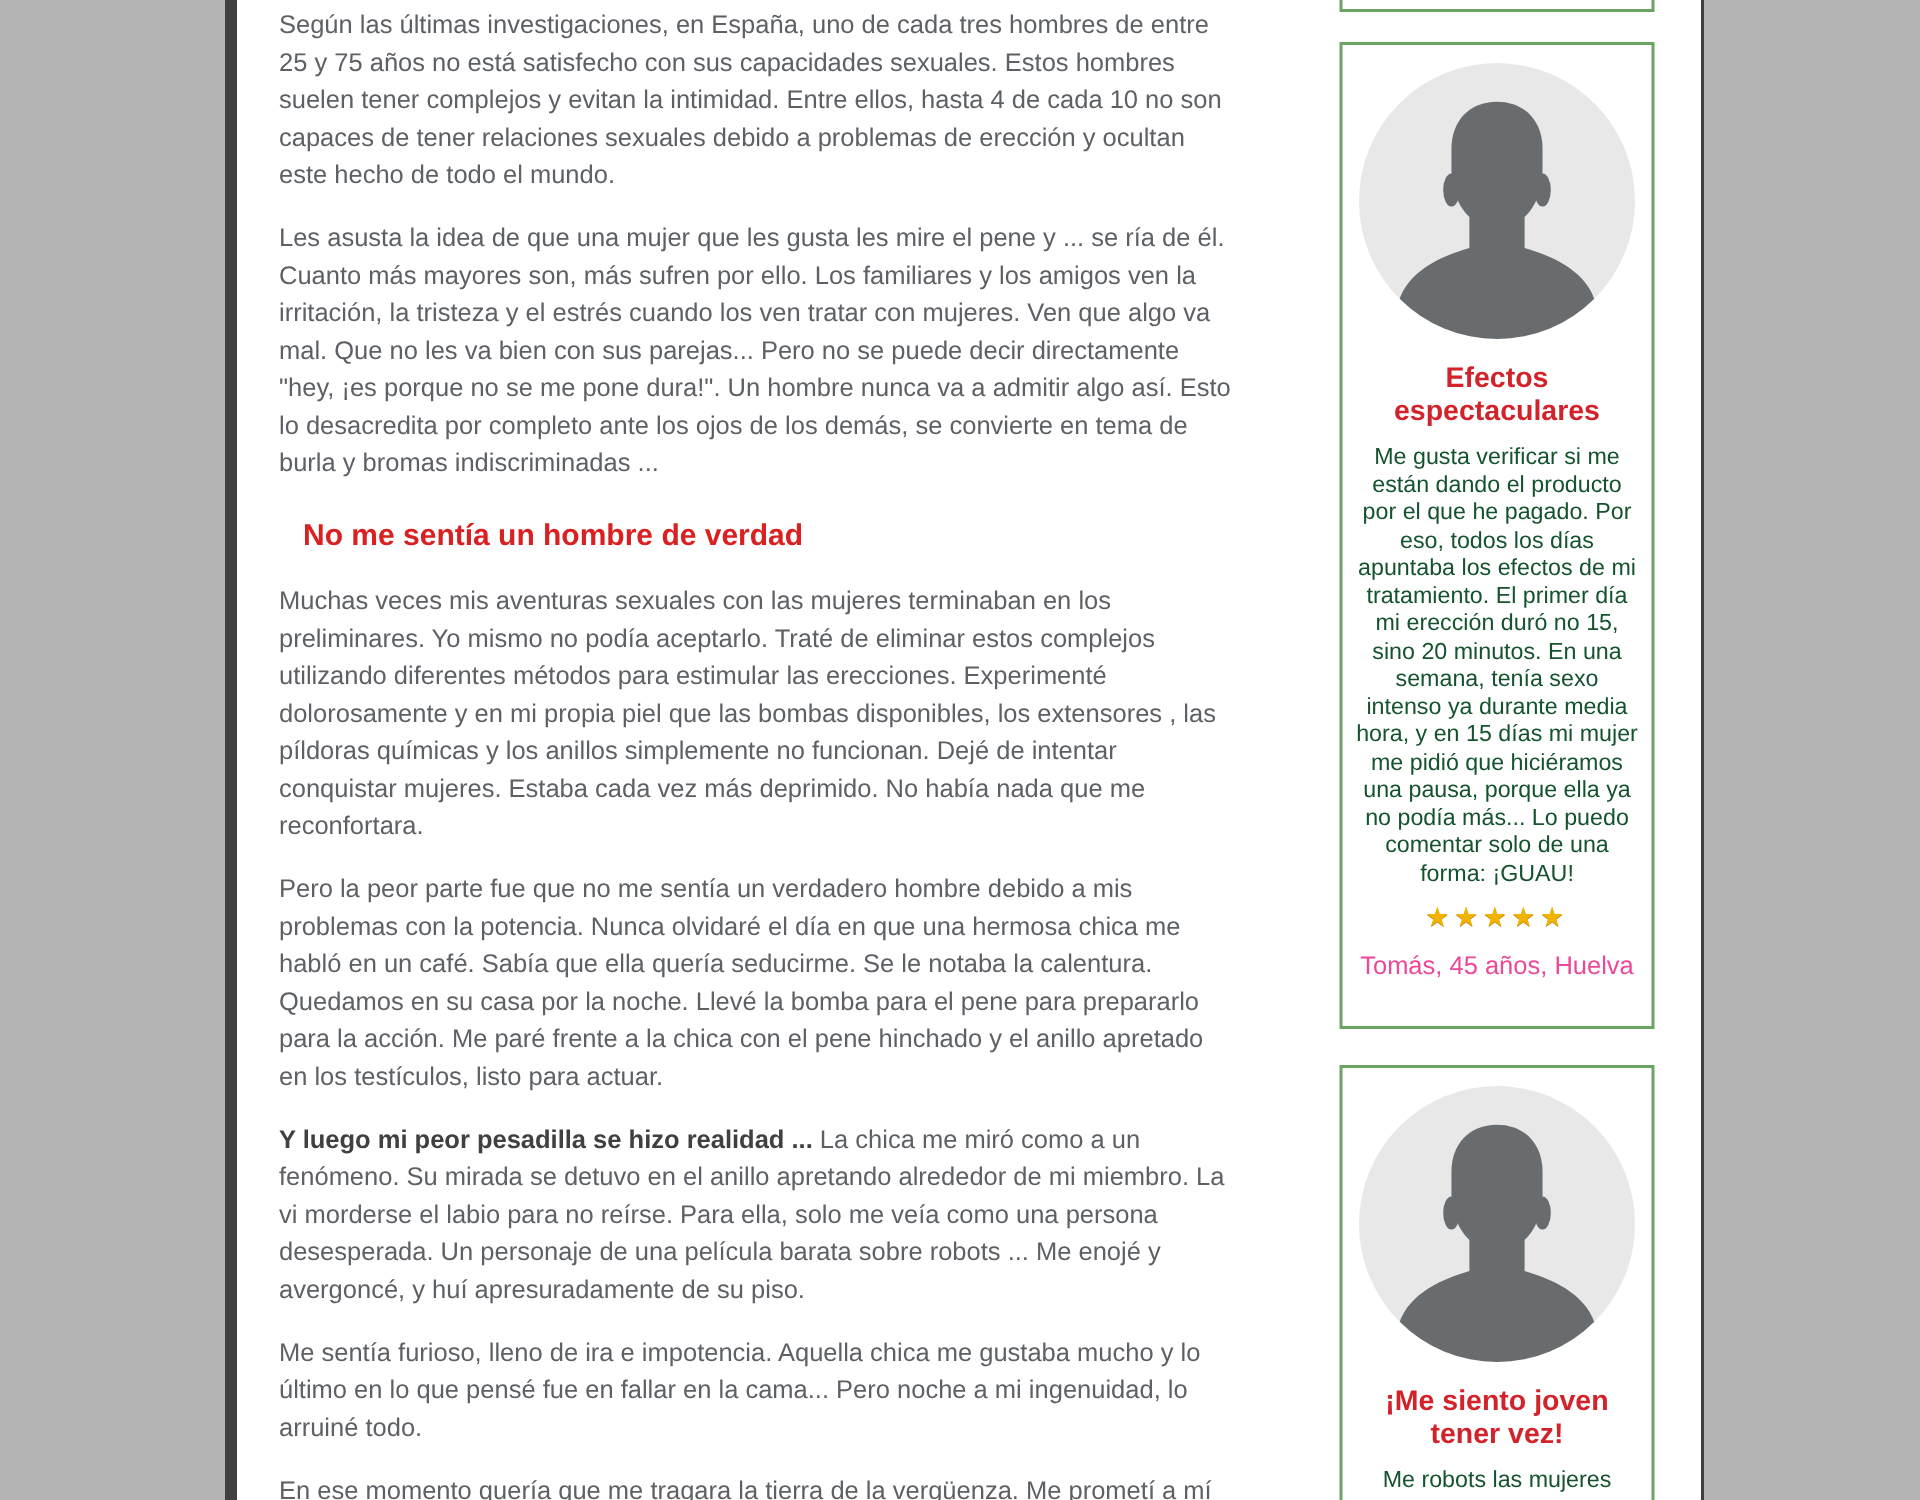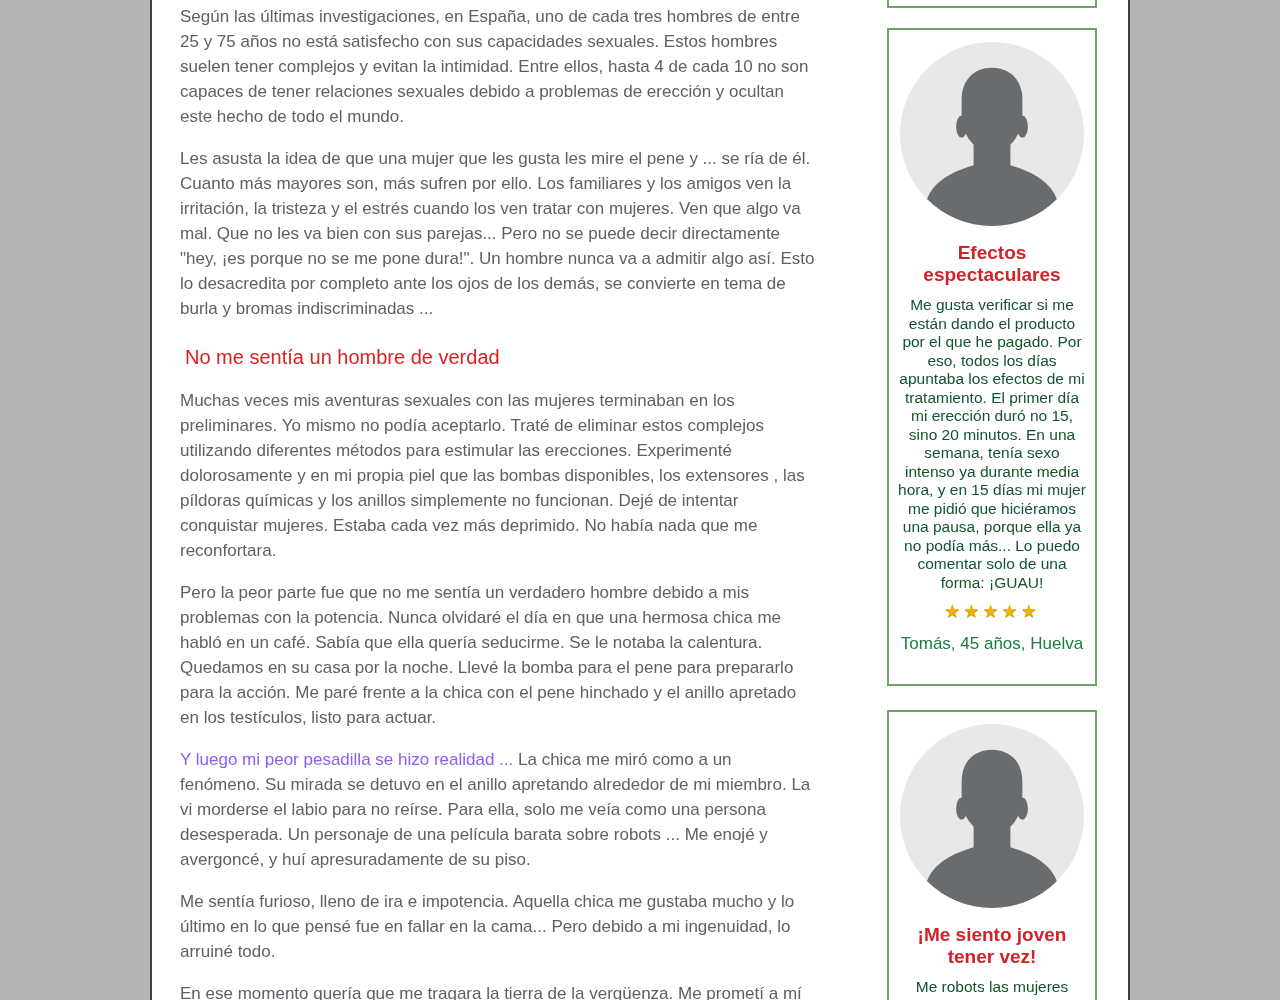--- a/index.html
+++ b/index.html
@@ -6,37 +6,37 @@
   body{
     width:1280px;height:1000px;overflow:hidden;
     background:#b4b4b4;
     font-family:"Liberation Sans","DejaVu Sans",sans-serif;
   }
   .sheet{
     position:relative;
     margin-left:150px;
     width:976px;height:1000px;
     background:#ffffff;
-    border-left:2px solid #404040;
+    border-left:8px solid #404040;
     border-right:2px solid #3f3f3f;
     overflow:hidden;
     box-sizing:content-box;
   }
   
   .article{
     position:absolute;left:28px;top:4px;width:635px;
     color:#5d6165;
     font-size:17px;line-height:25px;
   }
   .article p{margin:0 0 17px 0;}
-  .article p strong{color:#8b5cf6;font-weight:normal;}
+  .article p strong{color:#404040;font-weight:bold;}
   .article h2{
-    margin:23px 0 18px 5px;
+    margin:23px 0 18px 16px;
     font-size:20px;line-height:26px;
-    font-weight:normal;
+    font-weight:bold;
     color:#d92121;
   }
   
   .card{
     position:absolute;left:735px;width:210px;
     box-sizing:border-box;
     background:#ffffff;
     border:2px solid #6aa562;
     text-align:center;
     padding:12px 9px;
@@ -61,36 +61,36 @@
   .stars{
     margin-top:9px;
     font-size:18px;line-height:20px;
     color:#f0b400;
     letter-spacing:3px;
     text-shadow:0 1px 0 #c8860a;
   }
   .author{
     margin-top:13px;
     font-size:17px;line-height:20px;
-    color:#15803d;
+    color:#ec4899;
   }
 </style>
 </head>
 <body>
 
 <div class="sheet">
 
   <div class="article">
     <p>Según las últimas investigaciones, en España, uno de cada tres hombres de entre 25 y 75 años no está satisfecho con sus capacidades sexuales. Estos hombres suelen tener complejos y evitan la intimidad. Entre ellos, hasta 4 de cada 10 no son capaces de tener relaciones sexuales debido a problemas de erección y ocultan este hecho de todo el mundo.</p>
     <p>Les asusta la idea de que una mujer que les gusta les mire el pene y ... se ría de él. Cuanto más mayores son, más sufren por ello. Los familiares y los amigos ven la irritación, la tristeza y el estrés cuando los ven tratar con mujeres. Ven que algo va mal. Que no les va bien con sus parejas... Pero no se puede decir directamente "hey, ¡es porque no se me pone dura!". Un hombre nunca va a admitir algo así. Esto lo desacredita por completo ante los ojos de los demás, se convierte en tema de burla y bromas indiscriminadas ...</p>
     <h2>No me sentía un hombre de verdad</h2>
     <p>Muchas veces mis aventuras sexuales con las mujeres terminaban en los preliminares. Yo mismo no podía aceptarlo. Traté de eliminar estos complejos utilizando diferentes métodos para estimular las erecciones. Experimenté dolorosamente y en mi propia piel que las bombas disponibles, los extensores , las píldoras químicas y los anillos simplemente no funcionan. Dejé de intentar conquistar mujeres. Estaba cada vez más deprimido. No había nada que me reconfortara.</p>
     <p>Pero la peor parte fue que no me sentía un verdadero hombre debido a mis problemas con la potencia. Nunca olvidaré el día en que una hermosa chica me habló en un café. Sabía que ella quería seducirme. Se le notaba la calentura. Quedamos en su casa por la noche. Llevé la bomba para el pene para prepararlo para la acción. Me paré frente a la chica con el pene hinchado y el anillo apretado en los testículos, listo para actuar.</p>
     <p><strong>Y luego mi peor pesadilla se hizo realidad ...</strong><span> La chica me miró como a un fenómeno. Su mirada se detuvo en el anillo apretando alrededor de mi miembro. La vi morderse el labio para no reírse. Para ella, solo me veía como una persona desesperada. Un personaje de una película barata sobre robots ... Me enojé y avergoncé, y huí apresuradamente de su piso.</span></p>
-    <p>Me sentía furioso, lleno de ira e impotencia. Aquella chica me gustaba mucho y lo último en lo que pensé fue en fallar en la cama... Pero debido a mi ingenuidad, lo arruiné todo.</p>
+    <p>Me sentía furioso, lleno de ira e impotencia. Aquella chica me gustaba mucho y lo último en lo que pensé fue en fallar en la cama... Pero noche a mi ingenuidad, lo arruiné todo.</p>
     <p>En ese momento quería que me tragara la tierra de la vergüenza. Me prometí a mí</p>
   </div>
 
   <div>
 
     <div class="card card-partial"></div>
 
     <div class="card card-1">
       <svg class="avatar" viewBox="0 0 200 200" aria-hidden="true">
         <defs>

